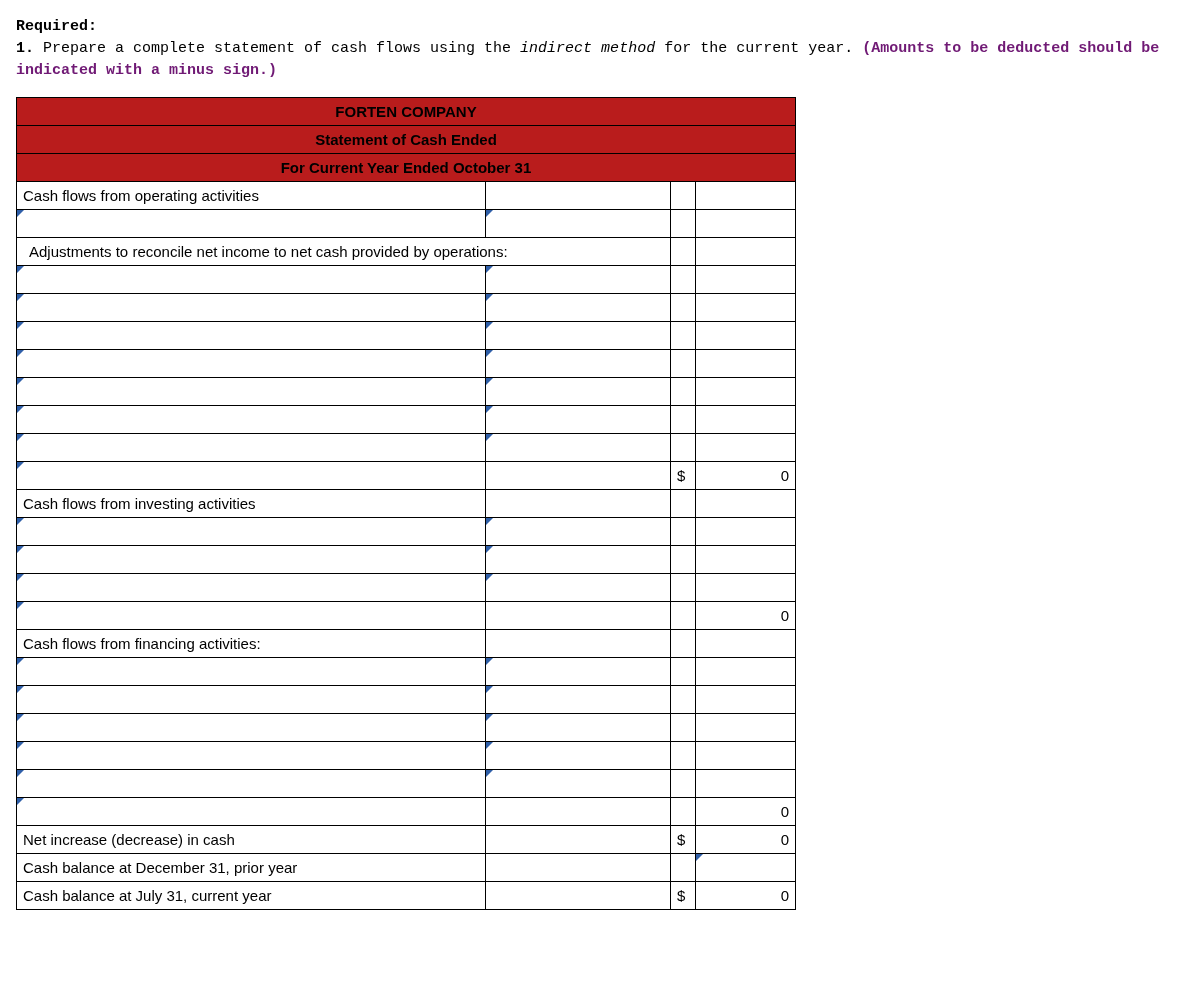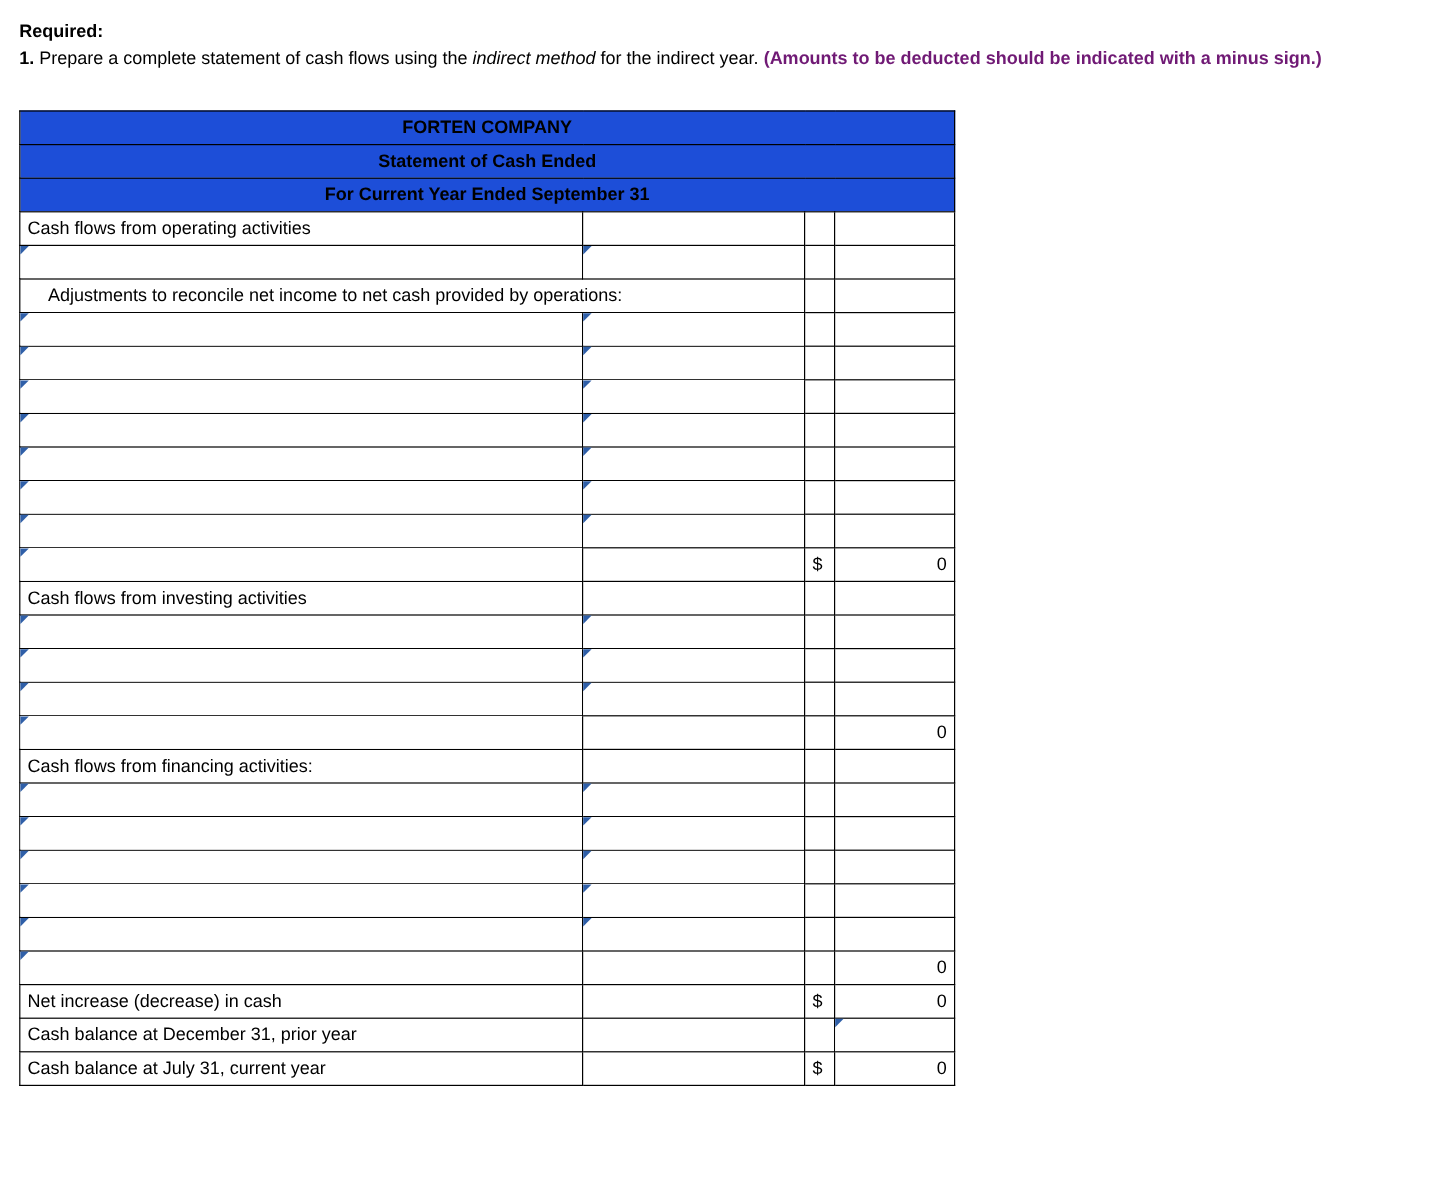--- a/index.html
+++ b/index.html
@@ -6,41 +6,42 @@
     font-family: -apple-system, BlinkMacSystemFont, "Segoe UI", Helvetica, Arial, sans-serif;
     font-size: 15px;
     color: #000;
     background: #fff;
     margin: 0;
     padding: 16px;
     width: 1200px;
     box-sizing: border-box;
   }
   .prompt {
-    margin-bottom: 32px;
+    margin-bottom: 16px;
     line-height: 1.45;
+    font-family: Liberation Mono, monospace;
   }
   .prompt b { font-weight: 700; }
   .red { color: #701a75; font-weight: 700; }
   .italic { font-style: italic; text-align: right; }
   table.sheet {
     border-collapse: collapse;
     width: 780px;
     border: 1px solid #000;
   }
   table.sheet td {
     border: 1px solid #000;
     height: 28px;
     padding: 3px 6px;
     vertical-align: middle;
     box-sizing: border-box;
     font-size: 15px;
   }
   td.hdr {
-    background: #1d4ed8;
+    background: #b91c1c;
     text-align: center;
     font-weight: 700;
   }
   td.dollar {
     text-align: left;
     padding-left: 8px;
   }
   td.num {
     text-align: right;
     padding-right: 6px;
@@ -71,59 +72,59 @@
   .colD { width: 100px; }
 </style>
 </head>
 <body>
 
 <div class="prompt">
   <b>Required:</b><br>
   <b>1.</b>
   <span>Prepare a complete statement of cash flows using the </span>
   <span class="italic">indirect method</span>
-  <span> for the indirect year. </span>
+  <span> for the current year. </span>
   <span class="red">(Amounts to be deducted should be indicated with a minus sign.)</span>
 </div>
 
 <table class="sheet">
   <colgroup>
     <col class="colA">
       <col class="colB">
       <col class="colC">
       <col class="colD">
   </colgroup>
 
   <tbody>
       <tr>
         <td class="hdr" colspan="4">FORTEN COMPANY</td>
       </tr>
   <tr>
         <td class="hdr" colspan="4">Statement of Cash Ended</td>
       </tr>
   <tr>
-        <td class="hdr" colspan="4">For Current Year Ended September 31</td>
+        <td class="hdr" colspan="4">For Current Year Ended October 31</td>
       </tr>
 
   <tr>
     <td>Cash flows from operating activities</td>
     <td></td>
     <td></td>
     <td></td>
   </tr>
 
   <tr>
     <td class="in"></td>
     <td class="in"></td>
     <td></td>
     <td></td>
   </tr>
 
   <tr>
-    <td colspan="2" style="padding-left:23px;">Adjustments to reconcile net income to net cash provided by operations:</td>
+    <td colspan="2" style="padding-left:12px;">Adjustments to reconcile net income to net cash provided by operations:</td>
     <td></td>
     <td></td>
   </tr>
 
   <tr>
         <td class="in"></td>
         <td class="in"></td>
         <td></td>
         <td></td>
       </tr>

